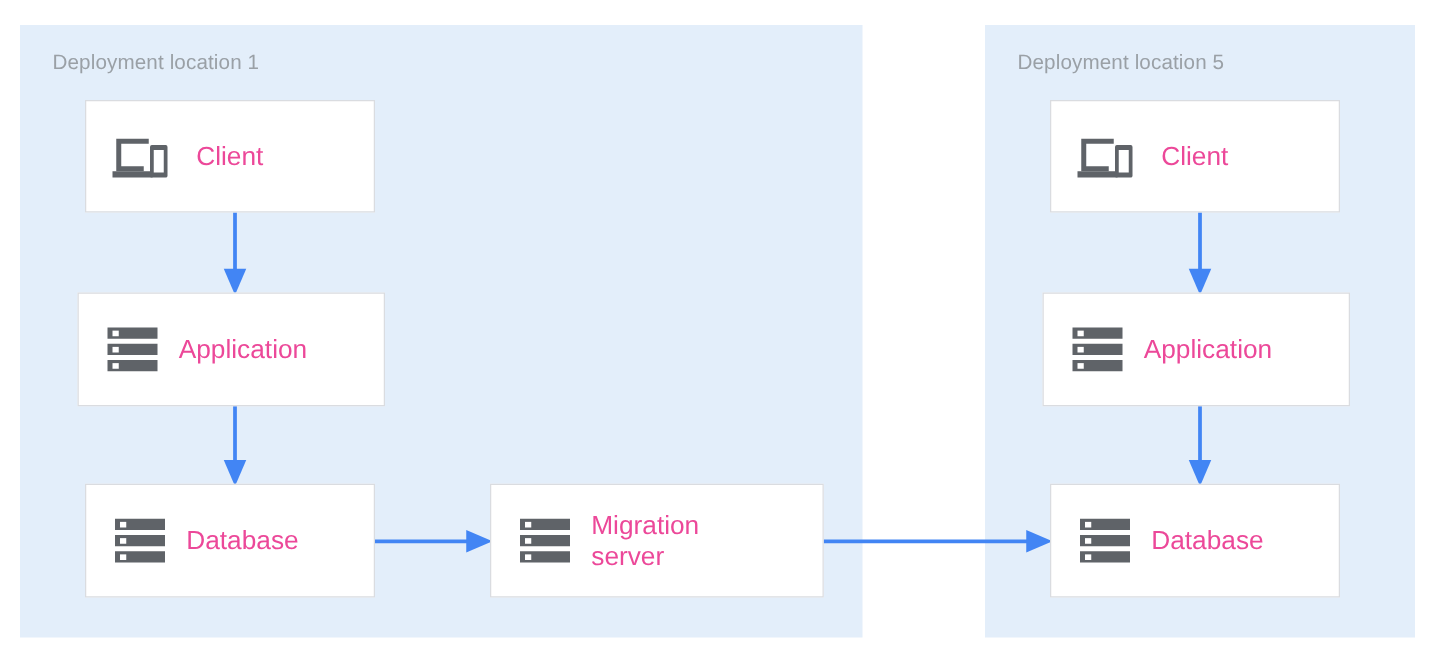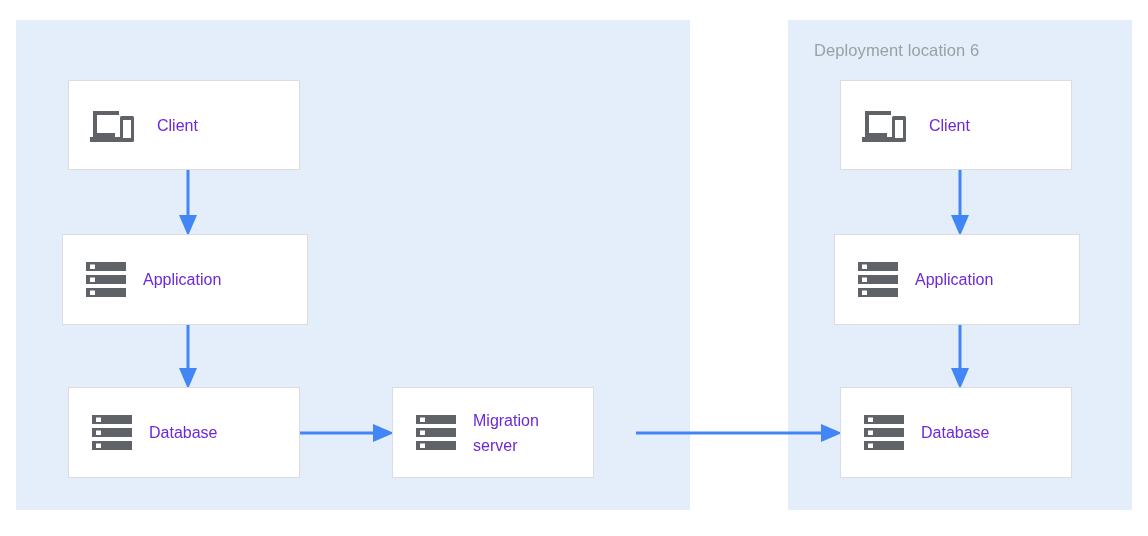--- a/index.html
+++ b/index.html
@@ -46,22 +46,22 @@
     align-items: center;
   }
   .node-icon {
     flex: 0 0 auto;
     display: flex;
     align-items: center;
     justify-content: center;
   }
   .node-label {
     flex: 1 1 auto;
-    color: #6d28d9;
-    font-size: 16px;
+    color: #ec4899;
+    font-size: 21px;
     line-height: 25px;
     white-space: pre-line;
   }
 
   
   .node.client .node-icon { width: 46px; height: 44px; margin-left: 20px; }
   .node.client .node-label { margin-left: 22px; }
 
   
   .node.server .node-icon { width: 42px; height: 40px; margin-left: 22px; }
@@ -76,23 +76,24 @@
 
   
   svg.icon-svg { display: block; }
 </style>
 </head>
 <body>
 
 <div id="canvas">
 
   <div class="zone" style="left:16px; top:20px; width:674px; height:490px;"></div>
+  <div class="zone-label" style="left:42px; top:40px;">Deployment location 1</div>
 
   <div class="zone" style="left:788px; top:20px; width:344px; height:490px;"></div>
-  <div class="zone-label" style="left:814px; top:40px;">Deployment location 6</div>
+  <div class="zone-label" style="left:814px; top:40px;">Deployment location 5</div>
 
   <div class="arrow" style="left:176px; top:168px;">
     <svg width="24" height="70" viewBox="0 0 24 70" aria-hidden="true">
       <line x1="12" y1="0" x2="12" y2="52" stroke="#4285F4" stroke-width="3"></line>
       <polygon points="12,68 3,47 21,47" fill="#4285F4"></polygon>
     </svg>
   </div>
 
   <div class="arrow" style="left:176px; top:323px;">
     <svg width="24" height="68" viewBox="0 0 24 68" aria-hidden="true">
@@ -165,21 +166,21 @@
         <rect x="5" y="4.5" width="5" height="4.5" fill="#ffffff"></rect>
         <rect x="1" y="15" width="40" height="9" fill="#5F6368"></rect>
         <rect x="5" y="17.5" width="5" height="4.5" fill="#ffffff"></rect>
         <rect x="1" y="28" width="40" height="9" fill="#5F6368"></rect>
         <rect x="5" y="30.5" width="5" height="4.5" fill="#ffffff"></rect>
       </svg>
     </span>
     <span class="node-label">Database</span>
   </div>
 
-  <div class="node server" style="left:392px; top:387px; width:202px; height:91px;">
+  <div class="node server" style="left:392px; top:387px; width:267px; height:91px;">
     <span class="node-icon">
       <svg class="icon-svg" width="42" height="40" viewBox="0 0 42 40" aria-hidden="true">
         <rect x="1" y="2" width="40" height="9" fill="#5F6368"></rect>
         <rect x="5" y="4.5" width="5" height="4.5" fill="#ffffff"></rect>
         <rect x="1" y="15" width="40" height="9" fill="#5F6368"></rect>
         <rect x="5" y="17.5" width="5" height="4.5" fill="#ffffff"></rect>
         <rect x="1" y="28" width="40" height="9" fill="#5F6368"></rect>
         <rect x="5" y="30.5" width="5" height="4.5" fill="#ffffff"></rect>
       </svg>
     </span>

